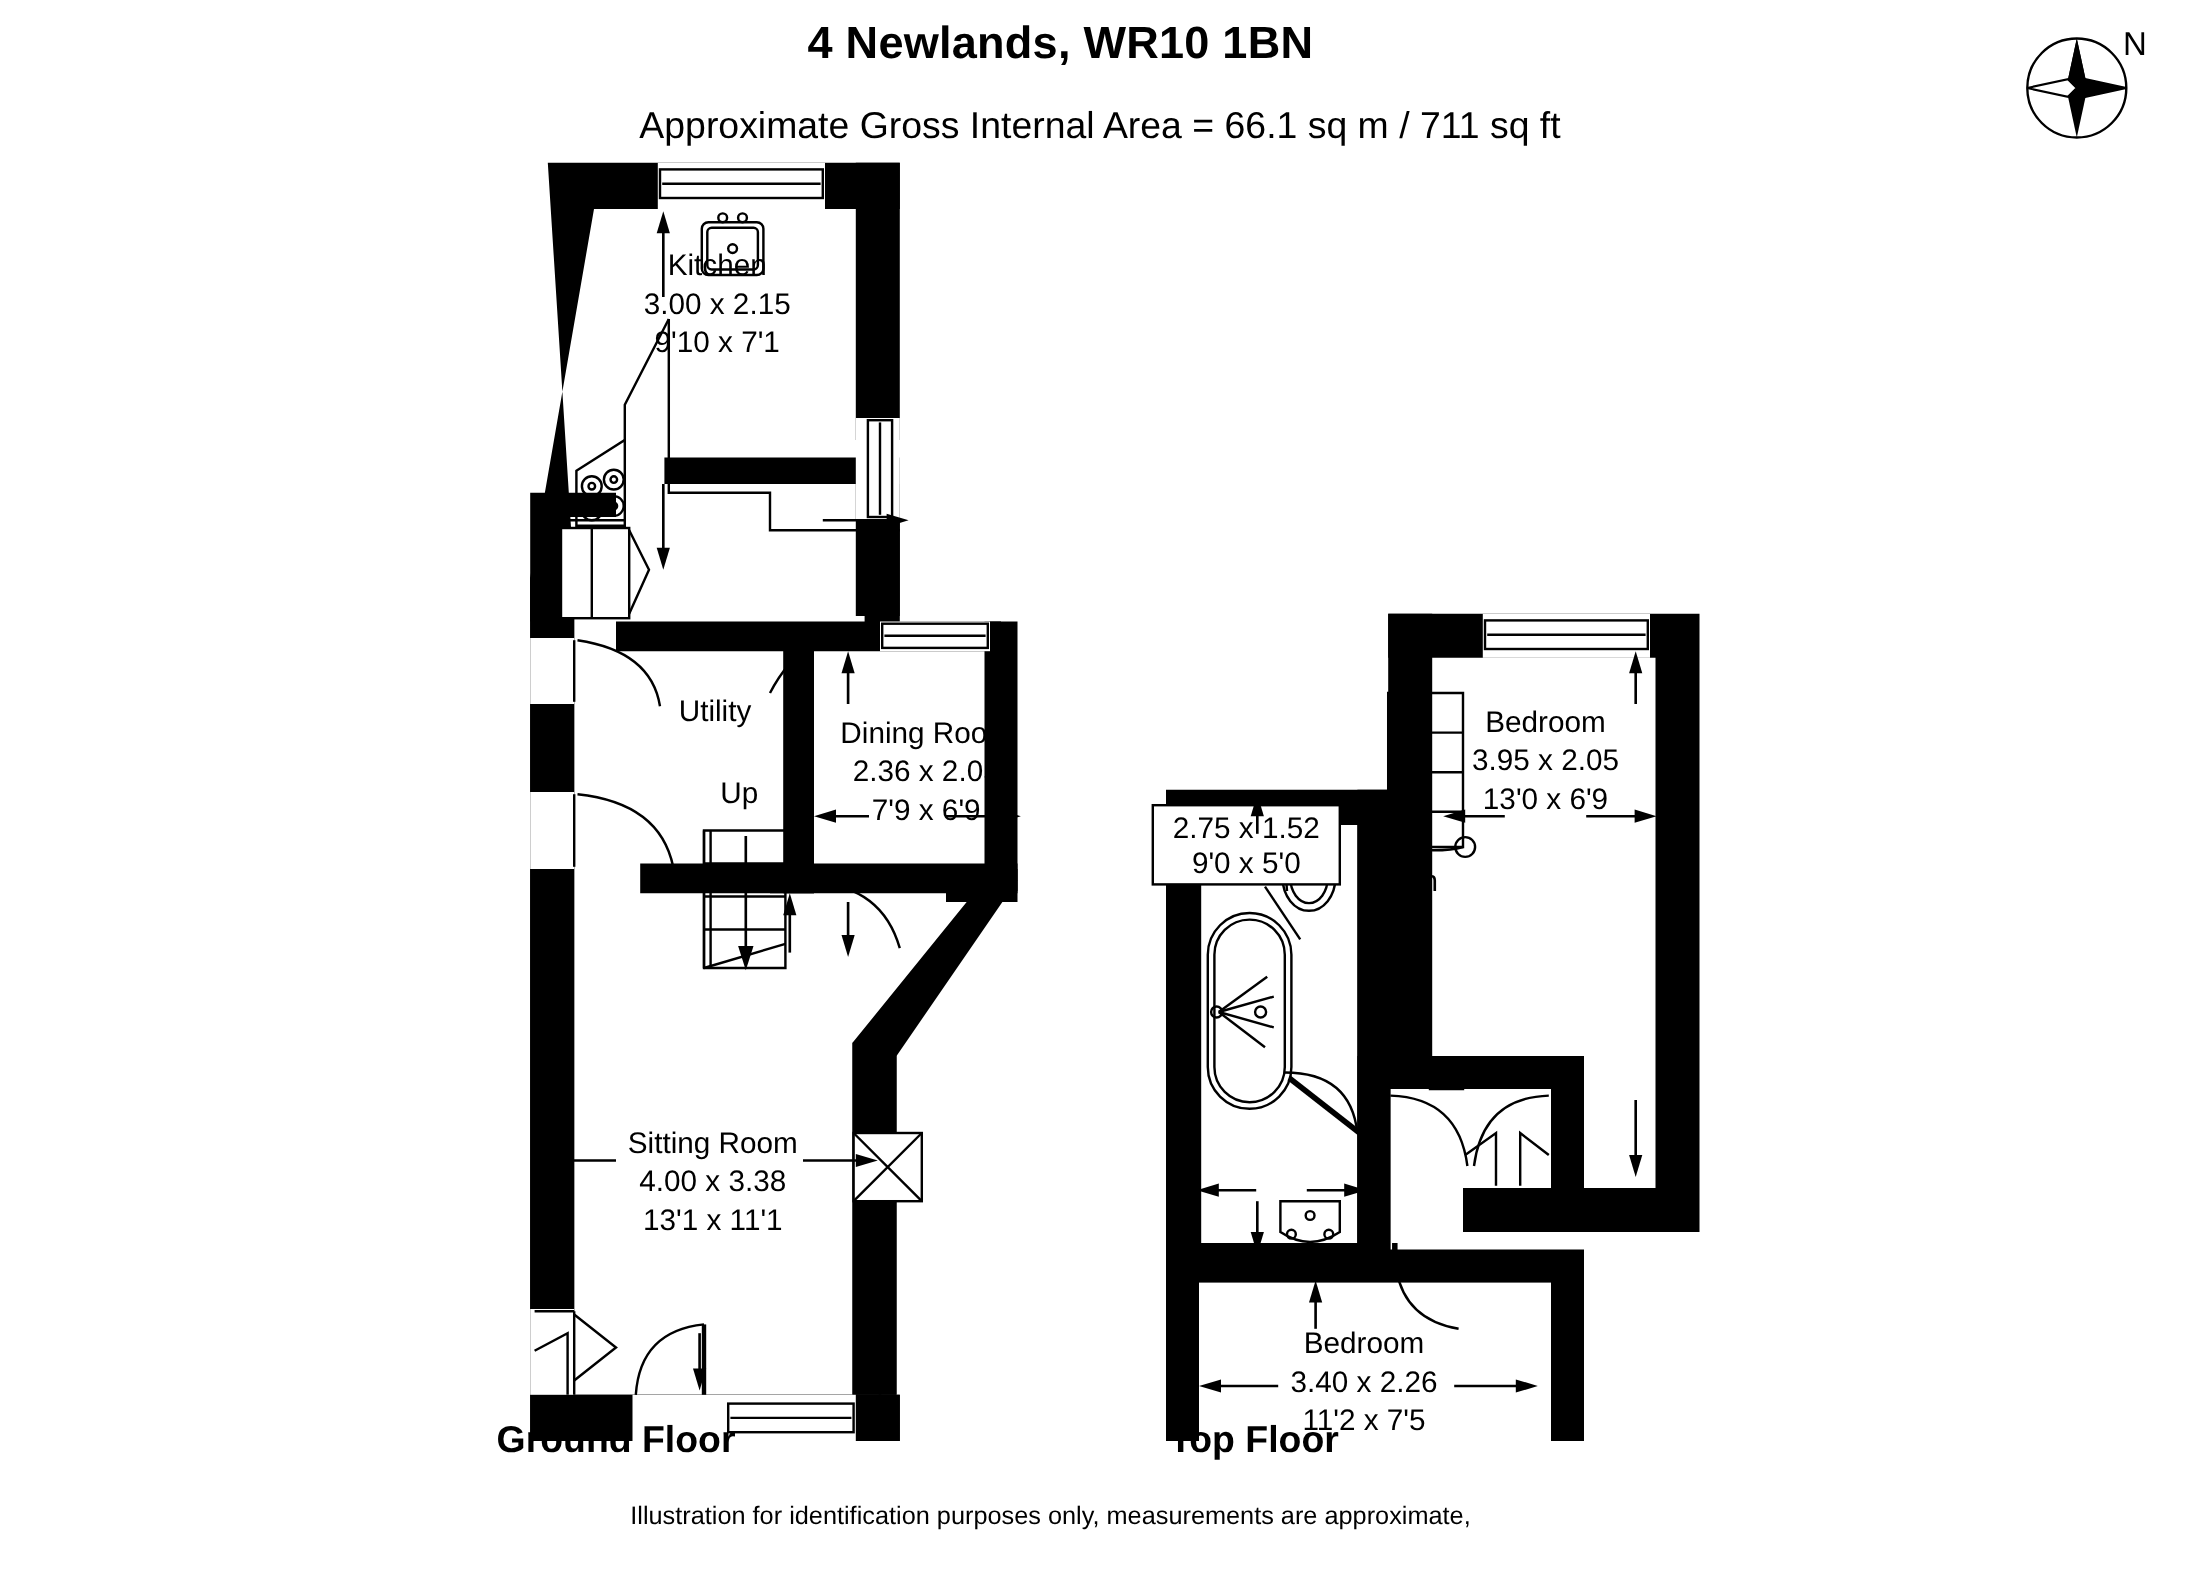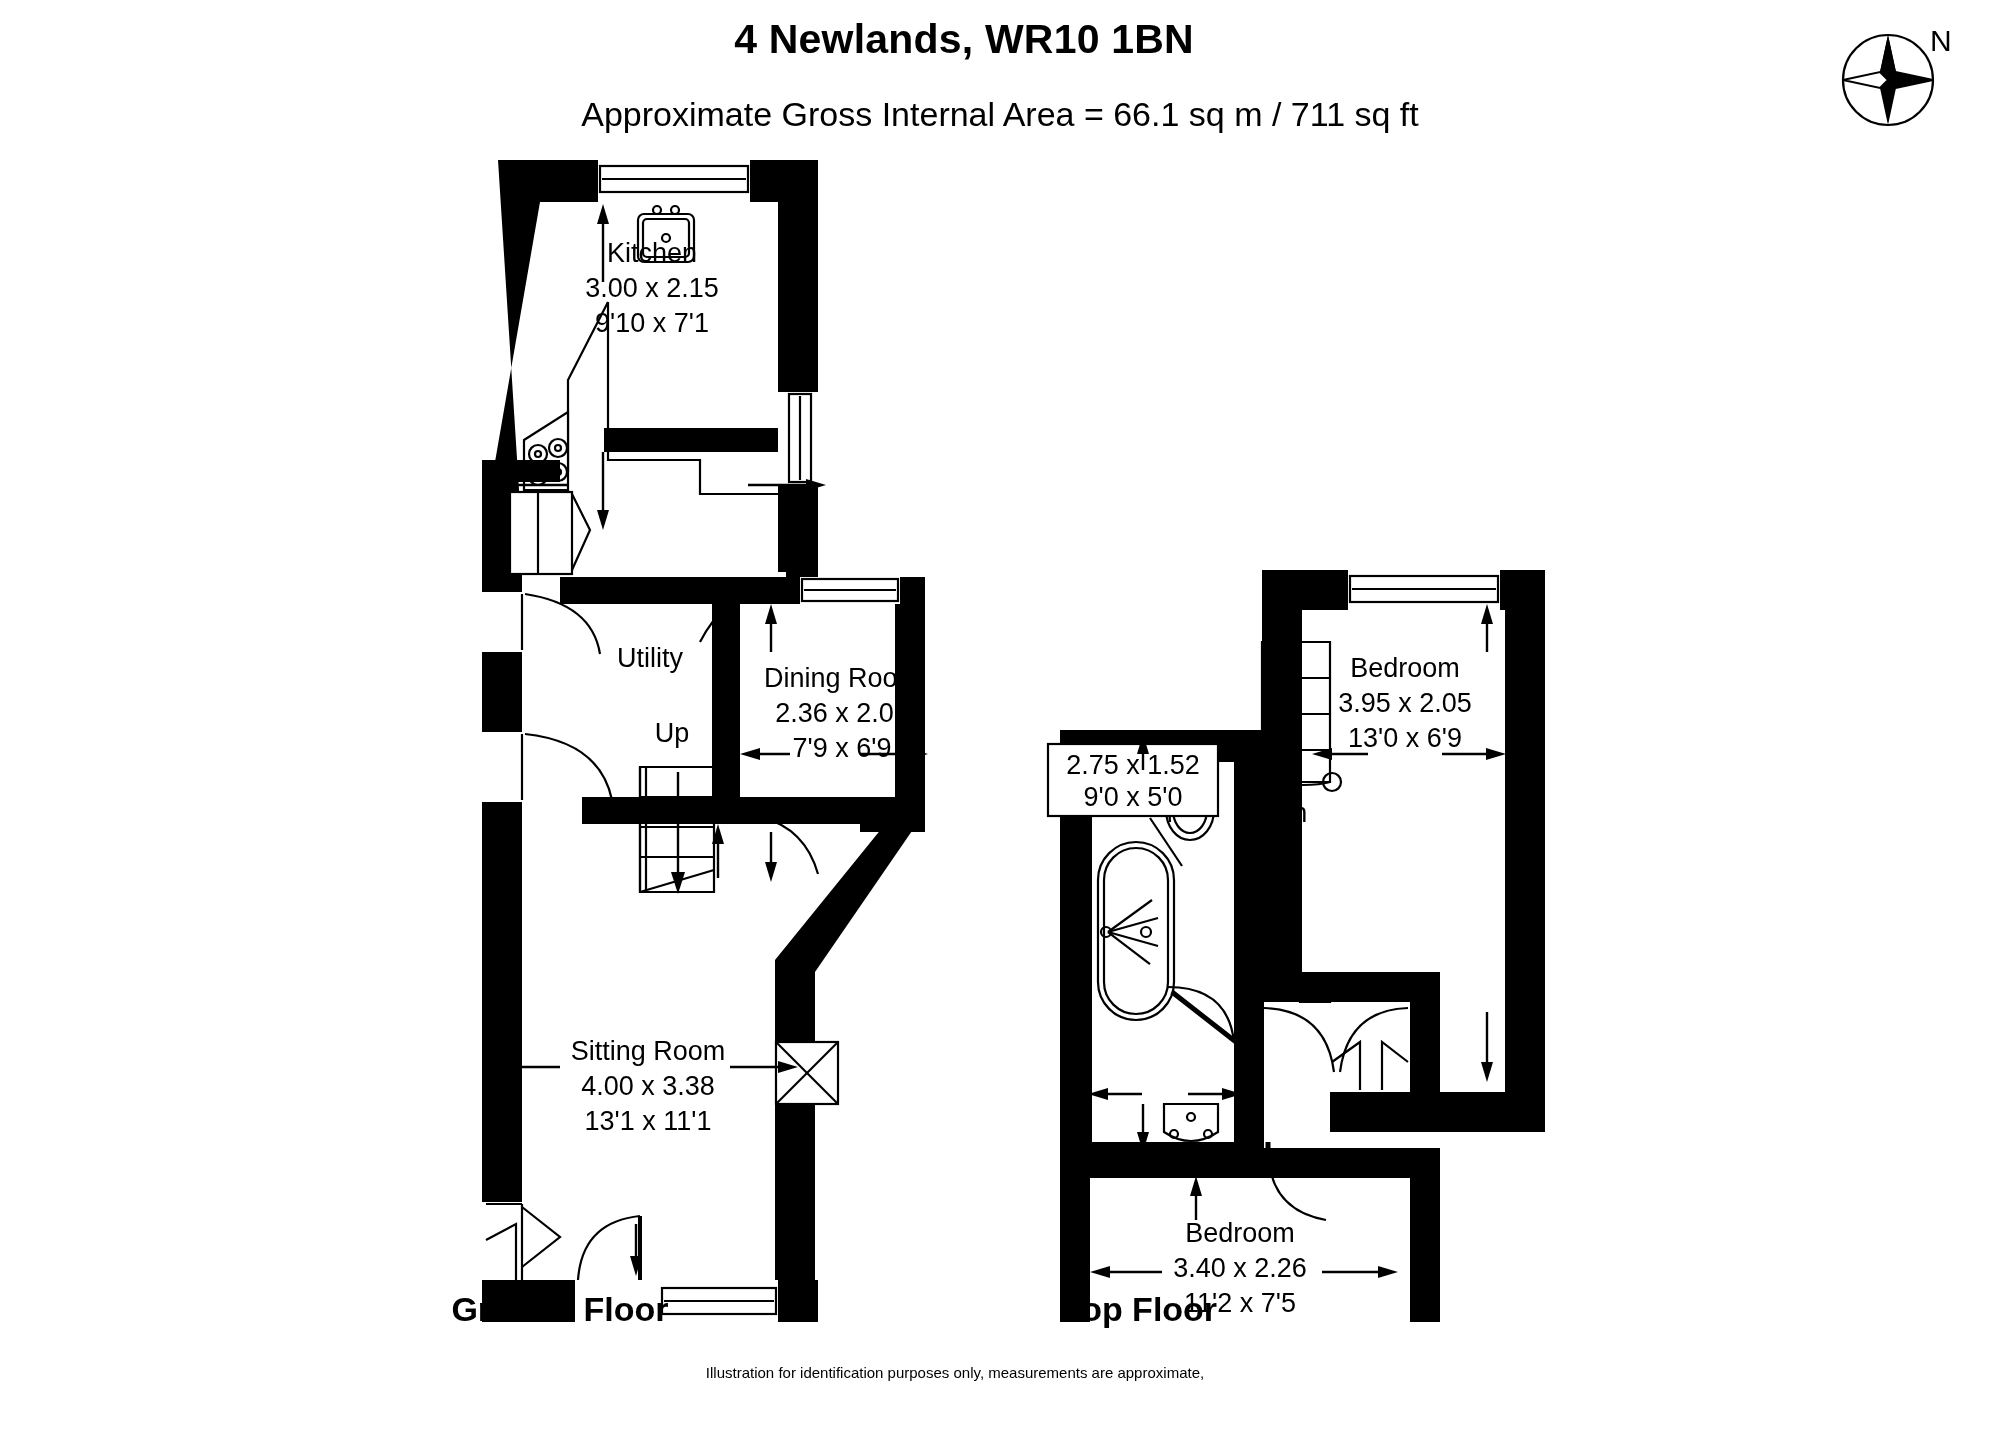--- a/index.html
+++ b/index.html
@@ -48,40 +48,40 @@
   }
   .compass-n {
     position: absolute;
     left: 92px;
     top: 4px;
     font-size: 30px;
     line-height: 1;
   }
   .plans {
     position: absolute;
-    top: 142px;
+    top: 130px;
     left: 0;
     width: 2000px;
     height: 1160px;
   }
   .floor-label {
     position: absolute;
     font-size: 34px;
     font-weight: bold;
     text-align: center;
   }
   .floor-label.ground { left: 360px; top: 1290px; width: 400px; }
   .floor-label.top { left: 940px; top: 1290px; width: 400px; }
   .footer {
     position: absolute;
     top: 1363px;
     left: 0;
     width: 1910px;
     text-align: center;
-    font-size: 15px;
+    font-size: 23px;
     line-height: 1.28;
   }
   svg { display: block; }
   .wall { fill: #000000; }
   .thin { fill: none; stroke: #000000; stroke-width: 2.2; }
   .thin-fill { fill: #ffffff; stroke: #000000; stroke-width: 2.2; }
   .dim { fill: none; stroke: #000000; stroke-width: 2.4; }
   .rm-name { font-family: "Liberation Sans", sans-serif; font-size: 27px; text-anchor: middle; fill:#000; }
   .rm-dim { font-family: "Liberation Sans", sans-serif; font-size: 27px; text-anchor: middle; fill:#000; }
   .small-lbl { font-family: "Liberation Sans", sans-serif; font-size: 27px; text-anchor: middle; fill:#000; }

